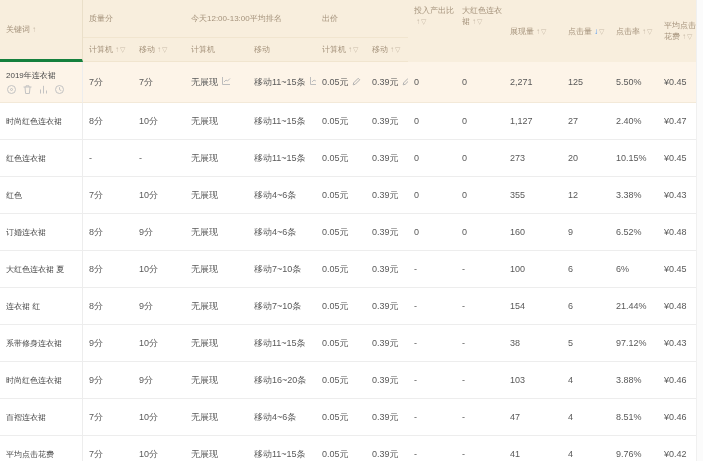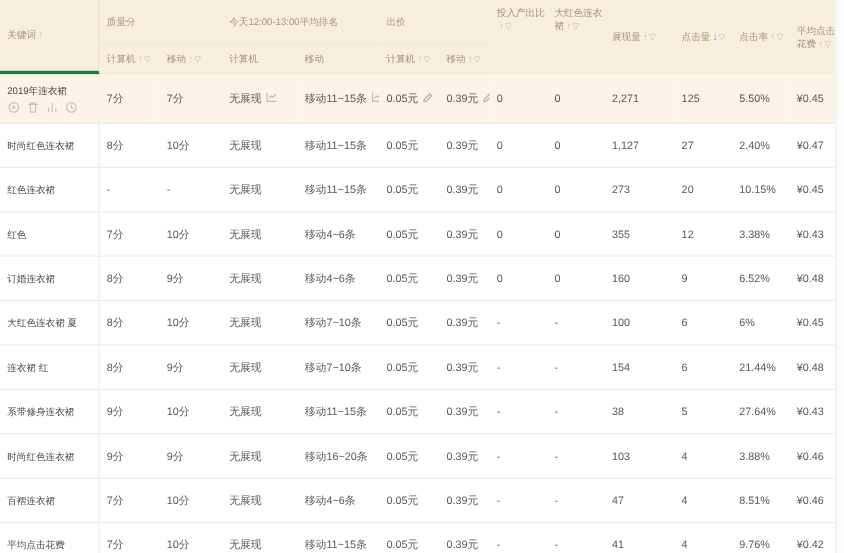--- a/index.html
+++ b/index.html
@@ -324,21 +324,21 @@
     <td>
       <span>0.05元</span>
     </td>
     <td>
       <span>0.39元</span>
     </td>
     <td>-</td>
     <td>-</td>
     <td>38</td>
     <td>5</td>
-    <td>27.64%</td>
+    <td>97.12%</td>
     <td>¥0.43</td>
   </tr>
         <tr>
     <td class="c-kw">
       <div>时尚红色连衣裙</div>
 
     </td>
     <td>9分</td>
     <td>9分</td>
     <td>

